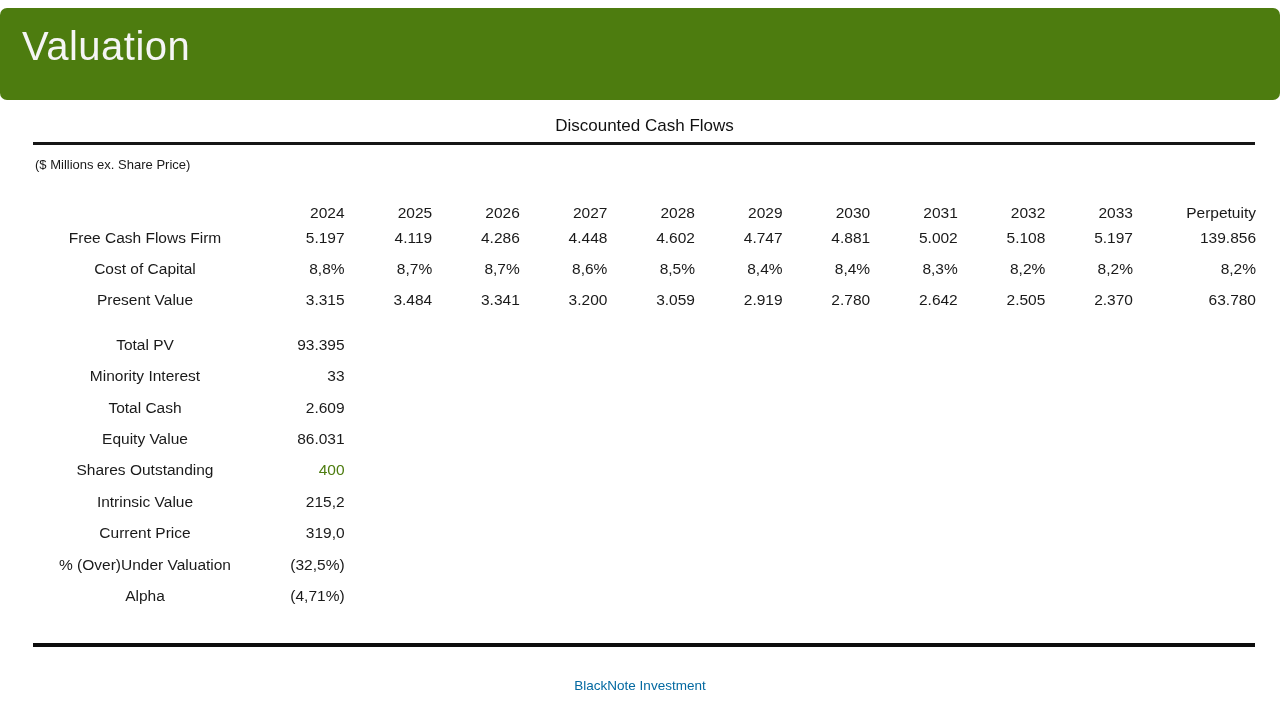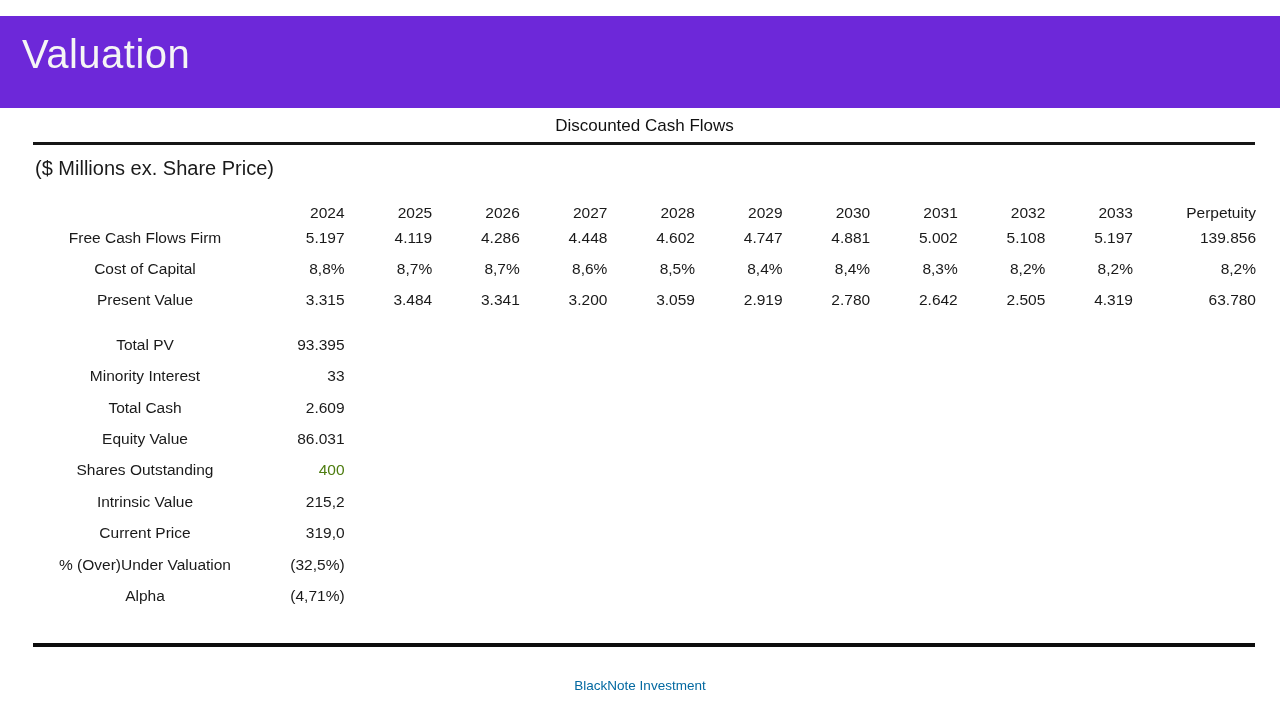--- a/index.html
+++ b/index.html
@@ -6,23 +6,24 @@
   html, body { width: 1280px; height: 720px; }
   body {
     position: relative;
     background: #ffffff;
     font-family: "Liberation Sans", sans-serif;
     color: #1a1a1a;
     overflow: hidden;
   }
   .banner {
     position: absolute;
-    top: 16px; left: 0;
+    top: 8px; left: 0;
     width: 1280px; height: 92px;
-    background: #6d28d9;
+    background: #4d7c0f;
+    border-radius: 7px;
   }
   .banner-title {
     position: absolute;
     left: 22px; top: 16px;
     font-size: 40px;
     line-height: 44px;
     font-weight: 400;
     color: #f5f5f5;
     letter-spacing: 0.5px;
   }
@@ -41,21 +42,21 @@
   }
   .rule-top {
     position: absolute;
     left: 0; top: 50px;
     width: 1222px; height: 3px;
     background: #161616;
   }
   .units-note {
     position: absolute;
     left: 2px; top: 65px;
-    font-size: 20px;
+    font-size: 13px;
     color: #1a1a1a;
   }
   table.dcf {
     position: absolute;
     left: 0; top: 110px;
     width: 1223px;
     border-collapse: collapse;
     table-layout: fixed;
     font-size: 15.5px;
     color: #1a1a1a;
@@ -164,21 +165,21 @@
         <td class="lbl">Present Value</td>
         <td class="num">3.315</td>
         <td class="num">3.484</td>
         <td class="num">3.341</td>
         <td class="num">3.200</td>
         <td class="num">3.059</td>
         <td class="num">2.919</td>
         <td class="num">2.780</td>
         <td class="num">2.642</td>
         <td class="num">2.505</td>
-        <td class="num">4.319</td>
+        <td class="num">2.370</td>
         <td class="num">63.780</td>
       </tr>
 
       <tr class="spacer-row">
           <td colspan="12"></td>
         </tr>
 
       <tr>
         <td class="lbl">Total PV</td>
         <td class="num">93.395</td>

